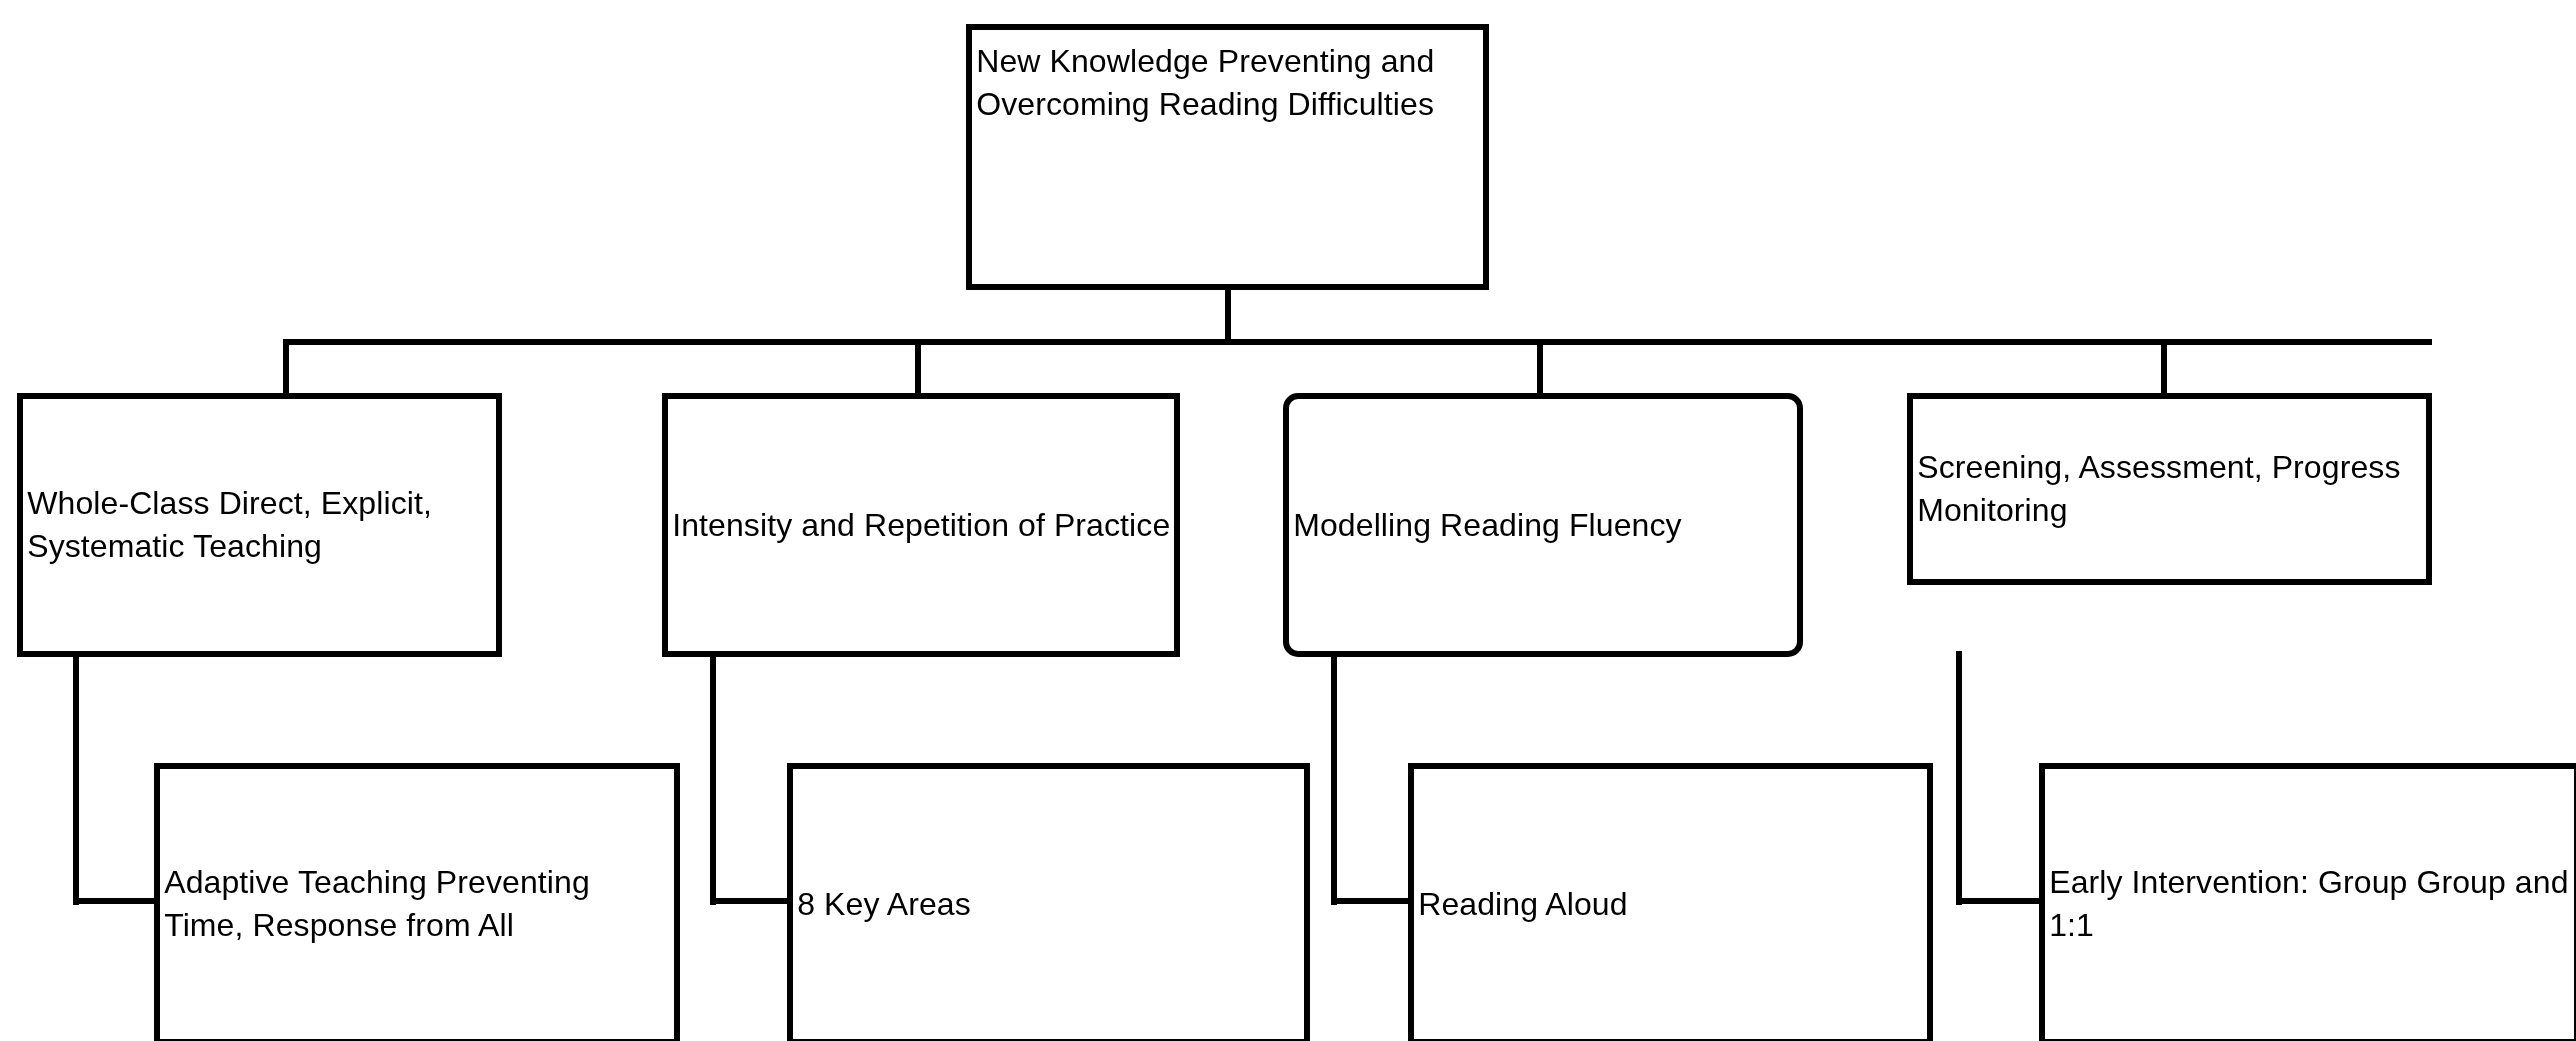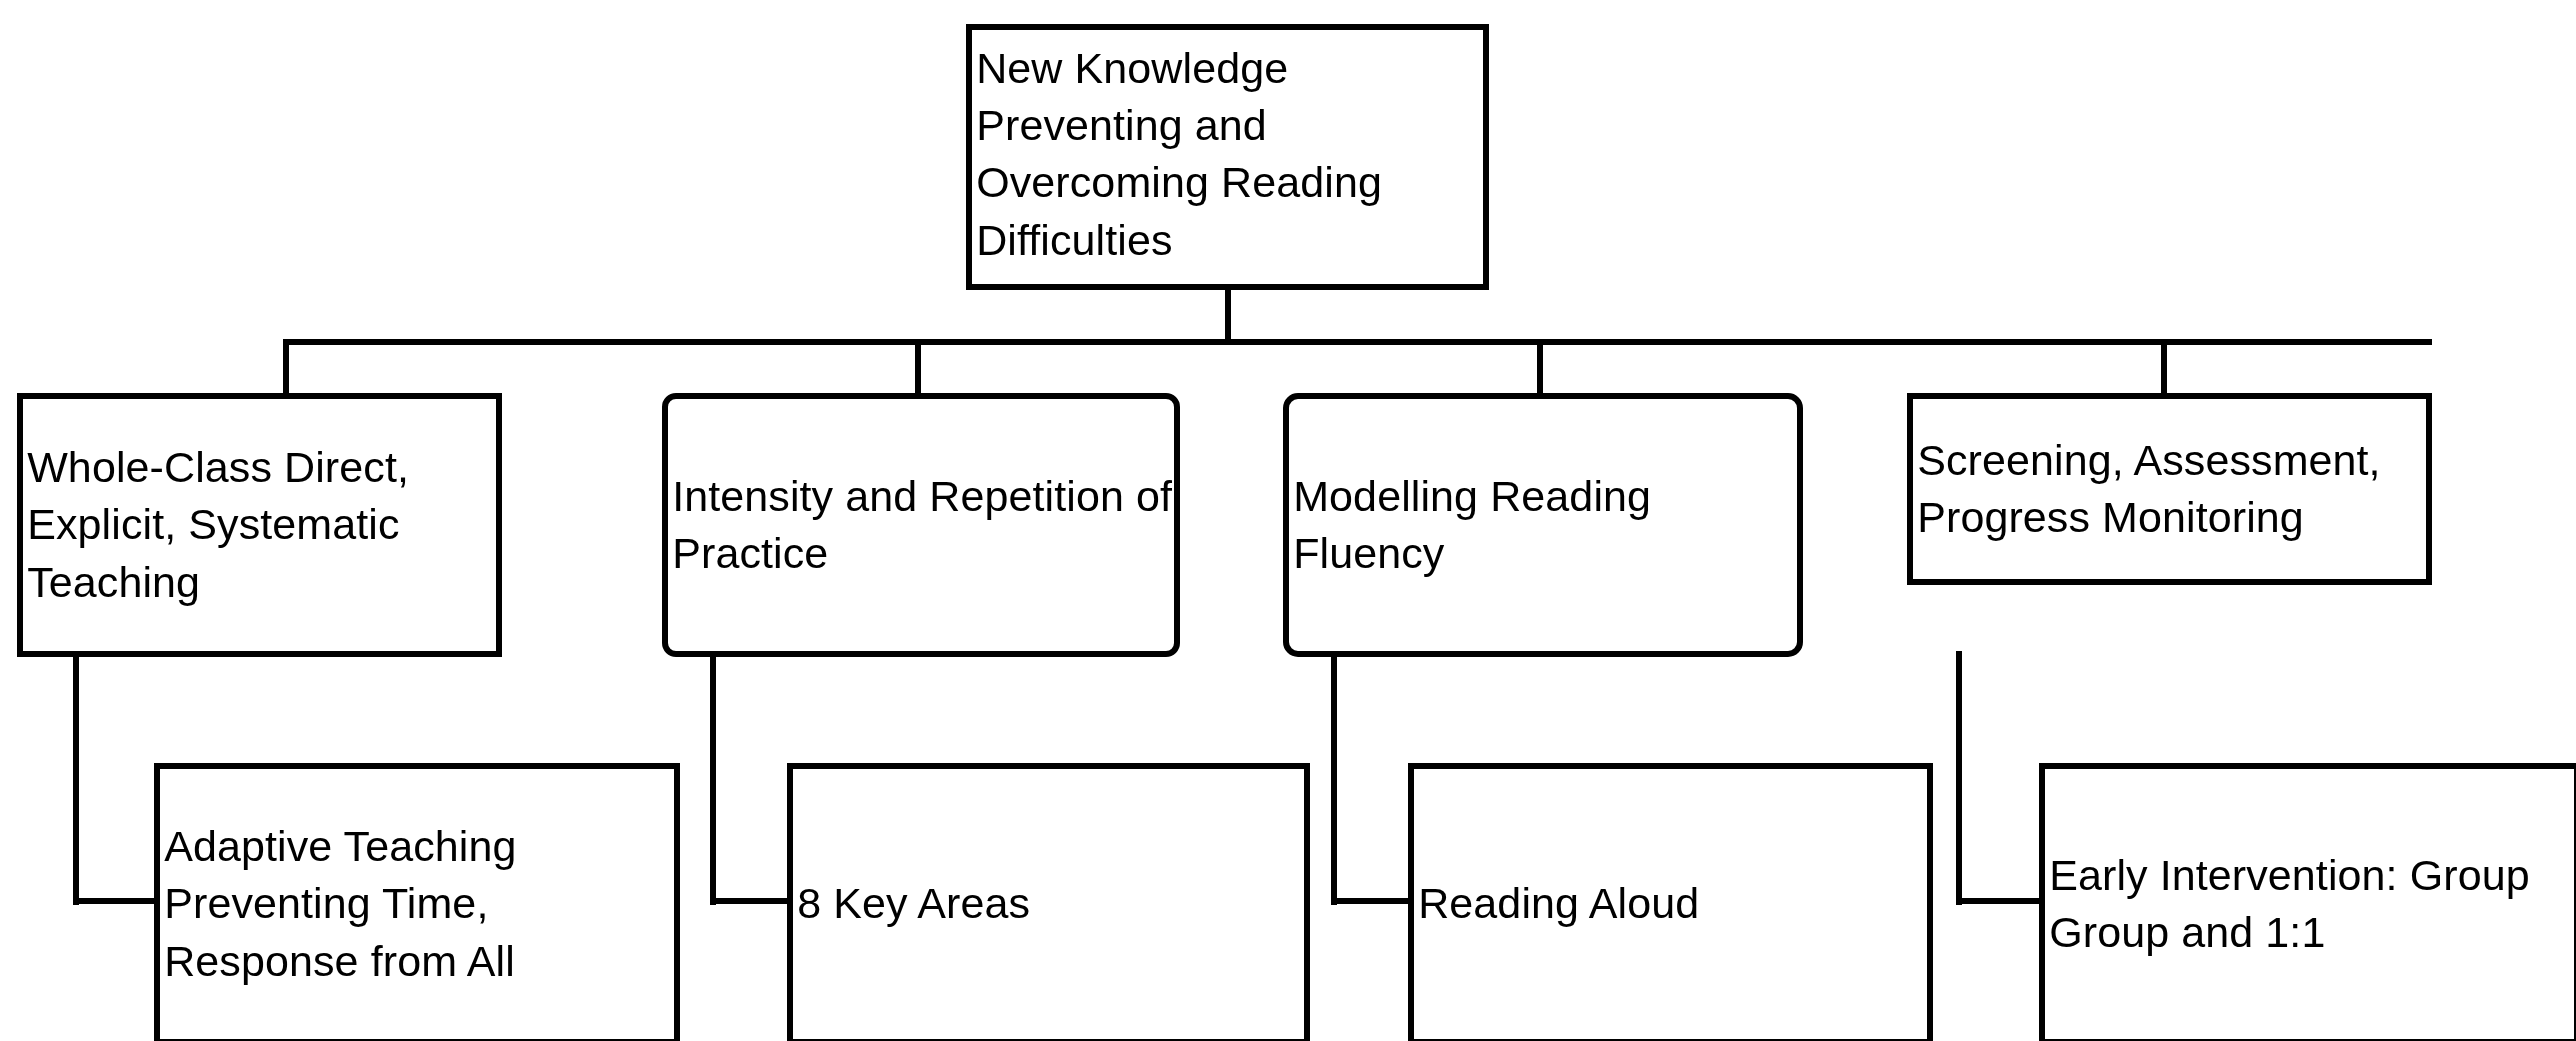--- a/index.html
+++ b/index.html
@@ -26,21 +26,21 @@
     border: 6.3px solid #000000;
     display: flex;
     align-items: center;
     z-index: 3;
   }
   .node .node-label {
     display: block;
     width: 100%;
     padding: 0 1.4px 0 4.2px;
     color: #000000;
-    font-size: 43px;
+    font-size: 32px;
     line-height: 1.33;
     letter-spacing: 0.1px;
     white-space: pre-line;
     text-align: left;
   }
   
   .node.root {
     align-items: flex-start;
   }
   .node.root .node-label {
@@ -81,21 +81,21 @@
   <div class="conn h" style="left:1956px; top:898px; width:89px;"></div>
 
   <div class="node root" style="left:966px; top:24px; width:523px; height:266px;">
     <span class="node-label">New Knowledge Preventing and Overcoming Reading Difficulties</span>
   </div>
 
   <div class="node" style="left:17px; top:393px; width:485px; height:264px;">
     <span class="node-label">Whole-Class Direct, Explicit, Systematic Teaching</span>
   </div>
 
-  <div class="node" style="left:662px; top:393px; width:518px; height:264px;border-radius:14px;">
+  <div class="node" style="left:662px; top:393px; width:518px; height:264px;">
     <span class="node-label">Intensity and Repetition of Practice</span>
   </div>
 
   <div class="node" style="left:1283px; top:393px; width:520px; height:264px;border-radius:15px;">
     <span class="node-label">Modelling Reading Fluency</span>
   </div>
 
   <div class="node" style="left:1907px; top:393px; width:525px; height:192px;">
     <span class="node-label">Screening, Assessment, Progress Monitoring</span>
   </div>

